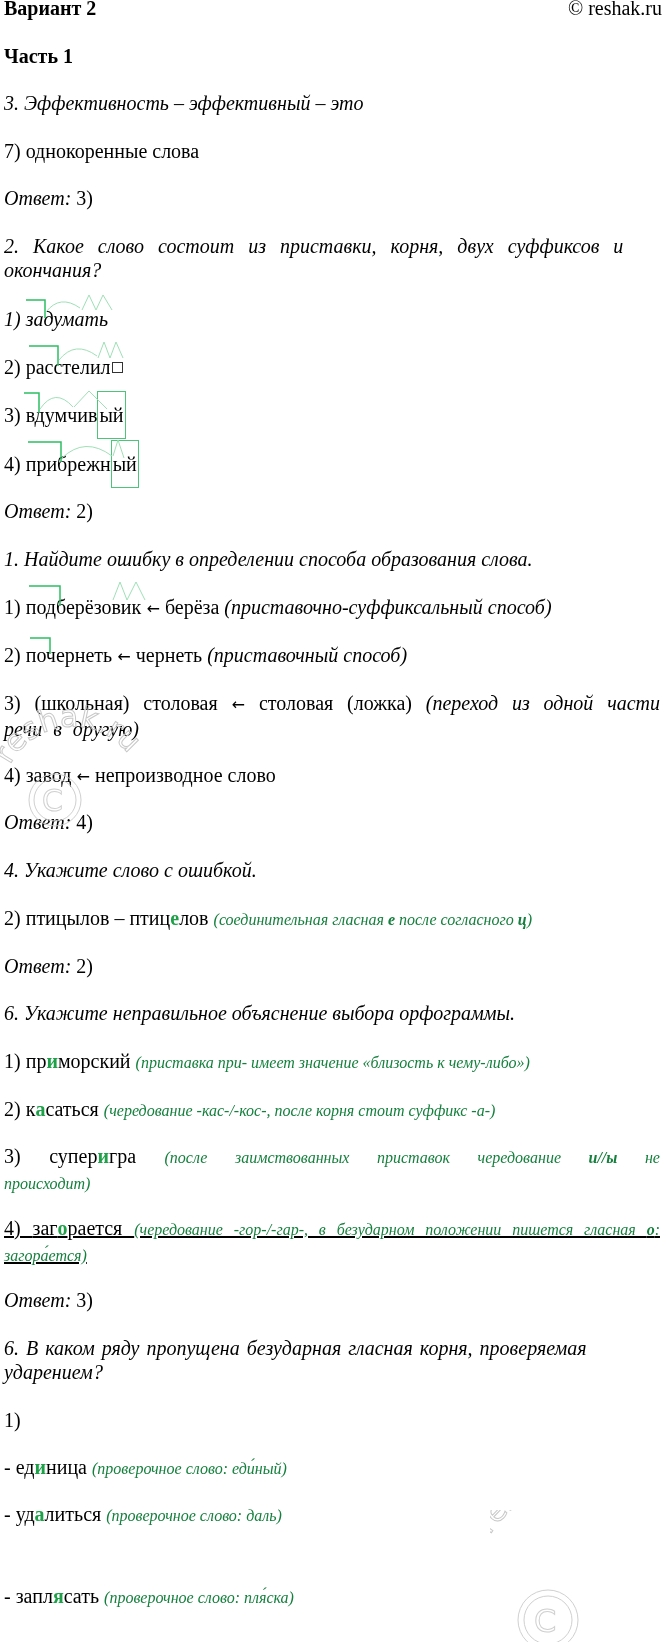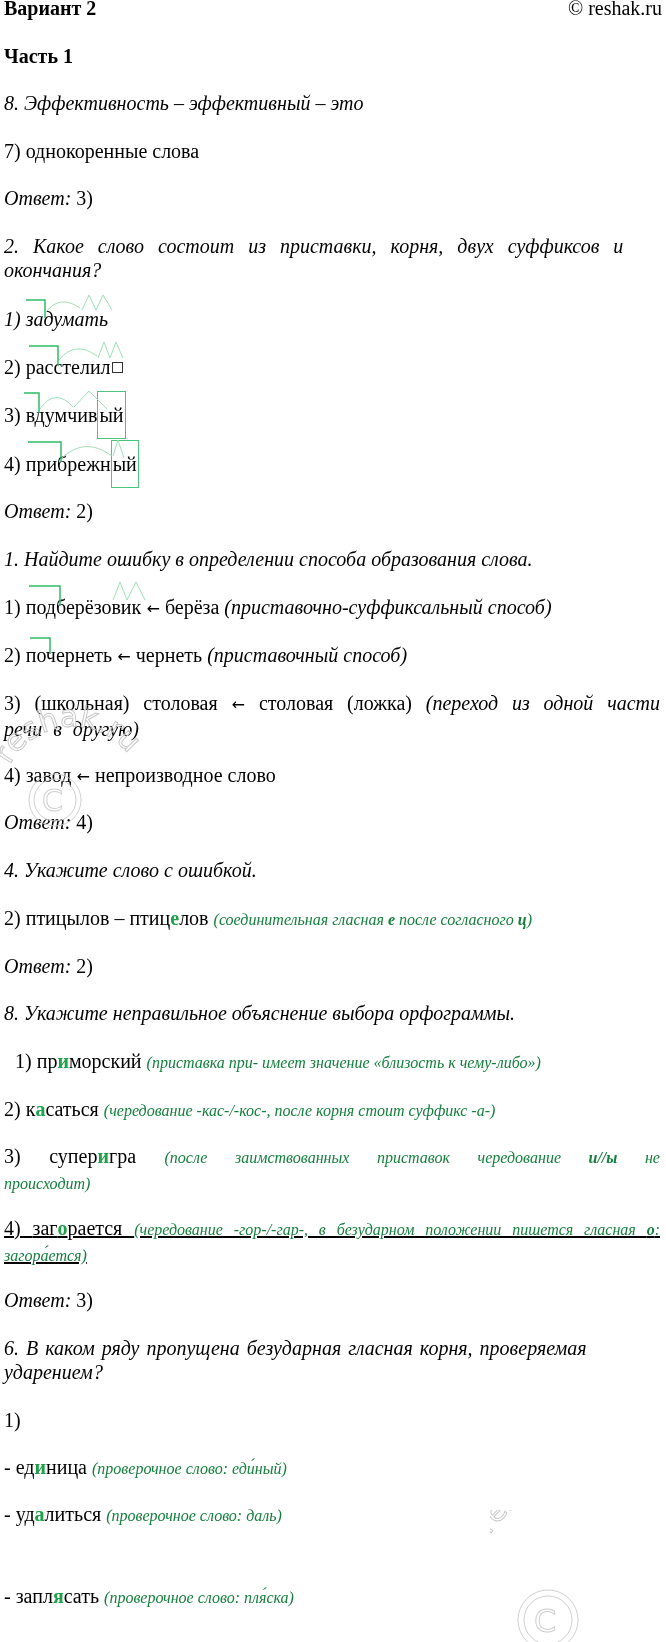--- a/index.html
+++ b/index.html
@@ -22,21 +22,21 @@
   .ending-box { border: 1.5px solid #4cc47a; padding: 12px 1px; }
   .empty-ending { display: inline-block; width: 9px; height: 9px; border: 1px solid #333; margin-left: 1px; vertical-align: 1px; }
 </style>
 </head>
 <body>
 
 <div class="ln b" style="top:-4px;">Вариант 2</div>
 <div class="right" style="top:-4px;">© reshak.ru</div>
 <div class="ln b" style="top:44px;">Часть 1</div>
 
-<div class="ln i" style="top:91px;">8. Эффективность – эффективный – это</div>
+<div class="ln i" style="top:91px;">3. Эффективность – эффективный – это</div>
 <div class="ln" style="top:139px;">7) однокоренные слова</div>
 <div class="ln" style="top:186px;"><span class="i">Ответ:</span><span> 3)</span></div>
 
 <div class="ln i" style="top:234px; word-spacing:9px;">2. Какое слово состоит из приставки, корня, двух суффиксов и</div>
 <div class="ln i" style="top:258px;">окончания?</div>
 
 <div class="ln" style="top:307px;font-style:italic;">
   <span>1) </span><span>задумать</span>
 </div>
 <svg class="morph" style="left:0;top:290px;" width="200" height="30">
@@ -99,22 +99,22 @@
   <span>4) </span><span>завод</span><span class="arr"> ← </span><span>непроизводное слово</span>
 </div>
 <div class="ln" style="top:810px;"><span class="i">Ответ:</span><span> 4)</span></div>
 
 <div class="ln i" style="top:858px;">4. Укажите слово с ошибкой.</div>
 <div class="ln" style="top:906px;">
   <span>2) </span><span>птицылов – птиц</span><span class="hl">е</span><span>лов </span><span class="cm"><span>(соединительная гласная </span><span class="cmb">е</span><span> после согласного </span><span class="cmb">ц</span><span>)</span></span>
 </div>
 <div class="ln" style="top:954px;"><span class="i">Ответ:</span><span> 2)</span></div>
 
-<div class="ln i" style="top:1001px;">8. Укажите неправильное объяснение выбора орфограммы.</div>
-<div class="ln" style="top:1049px;margin-left:11px;">
+<div class="ln i" style="top:1001px;">6. Укажите неправильное объяснение выбора орфограммы.</div>
+<div class="ln" style="top:1049px;">
   <span>1) </span><span>пр</span><span class="hl">и</span><span>морский </span><span class="cm">(приставка при- имеет значение «близость к чему-либо»)</span>
 </div>
 <div class="ln" style="top:1097px;">
   <span>2) </span><span>к</span><span class="hl">а</span><span>саться </span><span class="cm">(чередование -кас-/-кос-, после корня стоит суффикс -а-)</span>
 </div>
 <div class="ln just" style="top:1144px; word-spacing:10px;">
   <span>3) </span><span>супер</span><span class="hl">и</span><span>гра </span><span class="cm"><span>(после заимствованных приставок чередование </span><span class="cmb">и//ы</span><span> не происходит)</span></span>
 </div>
 <div class="ln just" style="top:1216px; word-spacing:4px;text-decoration:underline;">
   <span>4) </span><span>заг</span><span class="hl">о</span><span>рается </span><span class="cm"><span>(чередование -гор-/-гар-, в безударном положении пишется гласная </span><span class="cmb">о</span><span>: загора́ется)</span></span>

